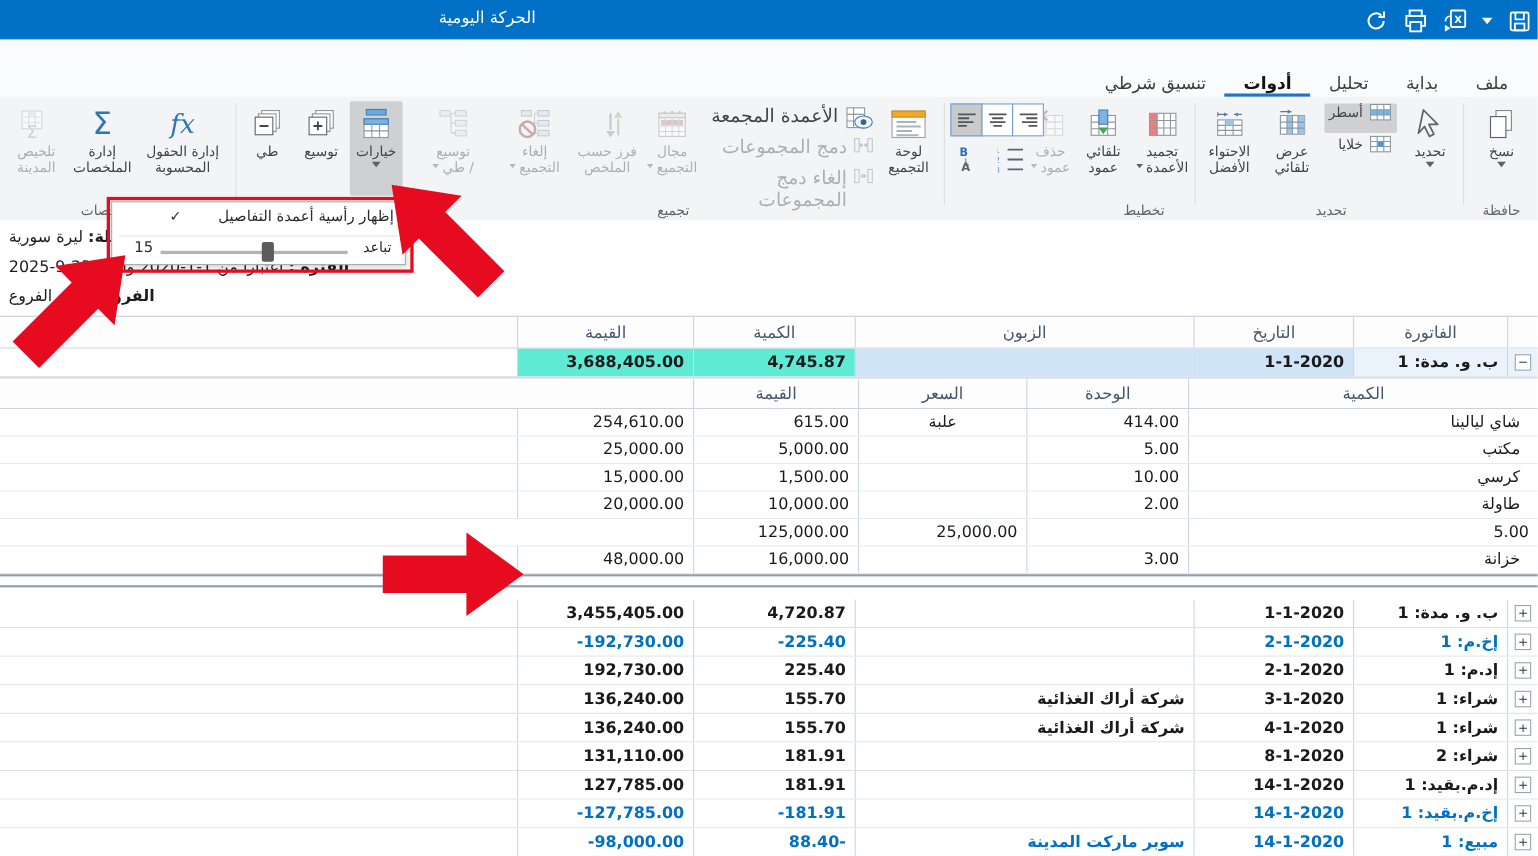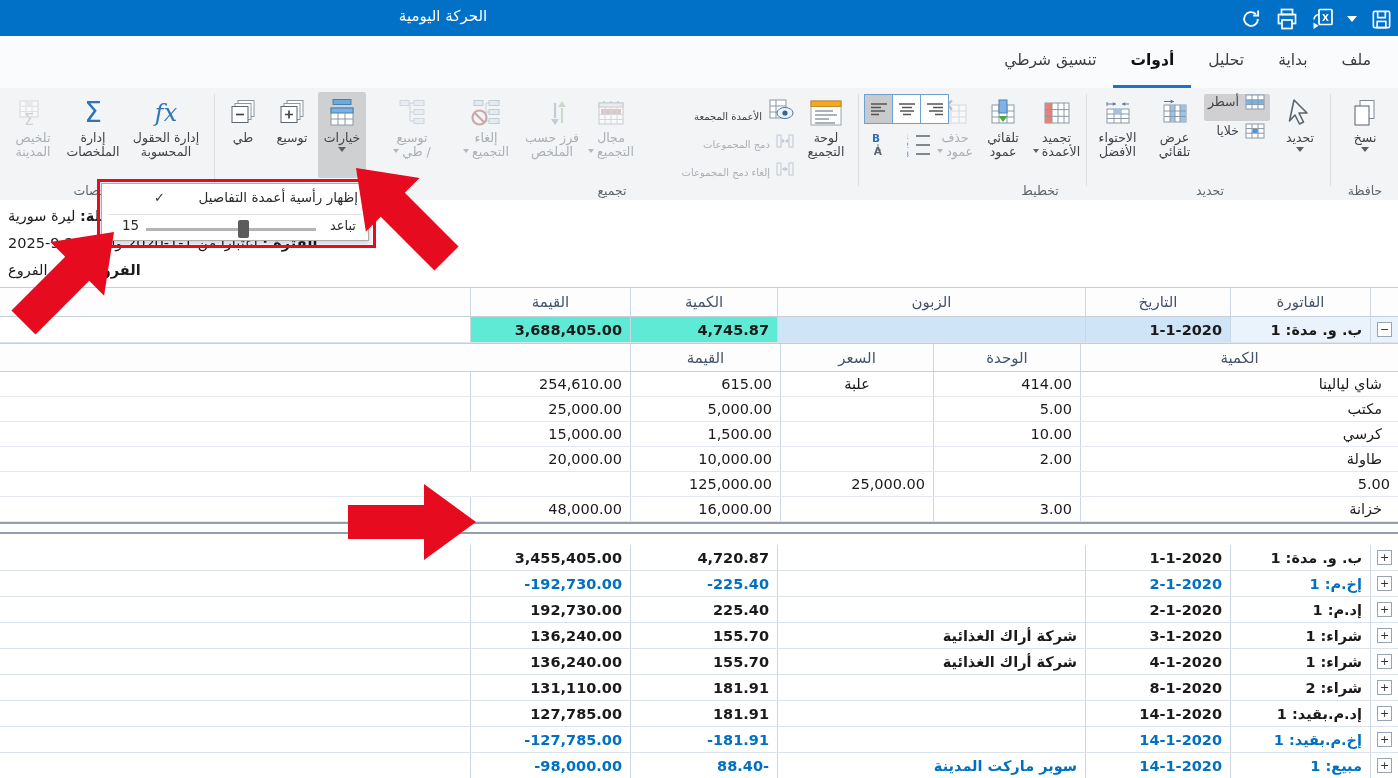--- a/index.html
+++ b/index.html
@@ -7,40 +7,40 @@
   
   #titlebar{position:absolute;left:0;top:0;width:1398px;height:36px;background:#0071c6}
   #apptitle{position:absolute;left:378px;top:7px;width:130px;text-align:center;color:#fff;font-size:15px}
   #winicons{position:absolute;left:1238px;top:5px;width:156px;height:28px;display:flex;direction:ltr;
     gap:11px;align-items:center;justify-content:flex-start}
   #winicons .wic{width:26px;height:26px;display:flex;align-items:center;justify-content:center;cursor:pointer}
   #winicons .wic.small{width:12px}
   
   #tabbar{position:absolute;left:0;top:36px;width:1398px;height:52px;background:#fafbfc}
   #tabs{position:absolute;right:10px;top:0;height:52px;display:flex;align-items:stretch}
-  .tab{padding:0 17px;line-height:49px;font-size:15.5px;color:#3c3c3c;cursor:pointer}
+  .tab{padding:16px 17px;line-height:49px;font-size:15.5px;color:#3c3c3c;cursor:pointer}
   .tab.active{color:#111;font-weight:bold;border-bottom:3px solid #2173c8}
   
   #ribbon{position:absolute;left:0;top:88px;width:1398px;height:112px;background:#f3f4f6;
     border-bottom:1px solid #d6d6d6}
   .gdiv{position:absolute;top:6px;height:92px;width:1px;background:#dcdddf}
   .glab{position:absolute;top:95px;height:16px;font-size:12.5px;color:#5d646b;text-align:center;white-space:nowrap}
   .bb{position:absolute;top:4px;height:86px;display:flex;flex-direction:column;align-items:center;
     padding-top:3px;box-sizing:border-box;border-radius:2px;cursor:pointer}
   .bb .ic{height:36px;display:flex;align-items:center;justify-content:center}
   .bb .lbl{font-size:12.5px;line-height:14px;text-align:center;color:#3f4347;white-space:pre-line}
   .bb.pressed{background:#cfd0d2}
   .bb.dis{cursor:default}
   .bb.dis .lbl{color:#a9afb5}
   .bb.dis .ic{opacity:.5;filter:grayscale(55%)}
   .car{width:0;height:0;border:4px solid transparent;border-top:5px solid #5b6167;margin-top:2px}
   .car-in{display:inline-block;width:0;height:0;border:3.5px solid transparent;border-top:4.5px solid #5b6167;
     margin-right:3px;vertical-align:middle}
   .dis .car-in{border-top-color:#b2b8be}
-  .si{position:absolute;height:26px;display:flex;align-items:flex-end;gap:6px;font-size:10px;
+  .si{position:absolute;height:26px;display:flex;align-items:flex-start;gap:6px;font-size:17px;
     color:#3f4347;cursor:pointer}
   .si.dis{color:#a9afb5;cursor:default}
   .si.dis svg{opacity:.55;filter:grayscale(40%)}
   .tg{position:absolute;height:27px;display:flex;gap:6px;font-size:12.5px;
     color:#3f4347;padding:0 5px;box-sizing:border-box;border-radius:2px;cursor:pointer}
   .tg.on{background:#d0d0d2}
   .sqb{position:absolute;width:27px;height:28px;background:#fff;border:1px solid #6ba1d4;
     display:flex;align-items:center;justify-content:center;cursor:pointer}
   .sqb.on{background:#c9cacc}
   .flatic{position:absolute;width:28px;height:28px;display:flex;align-items:center;justify-content:center;cursor:pointer}

